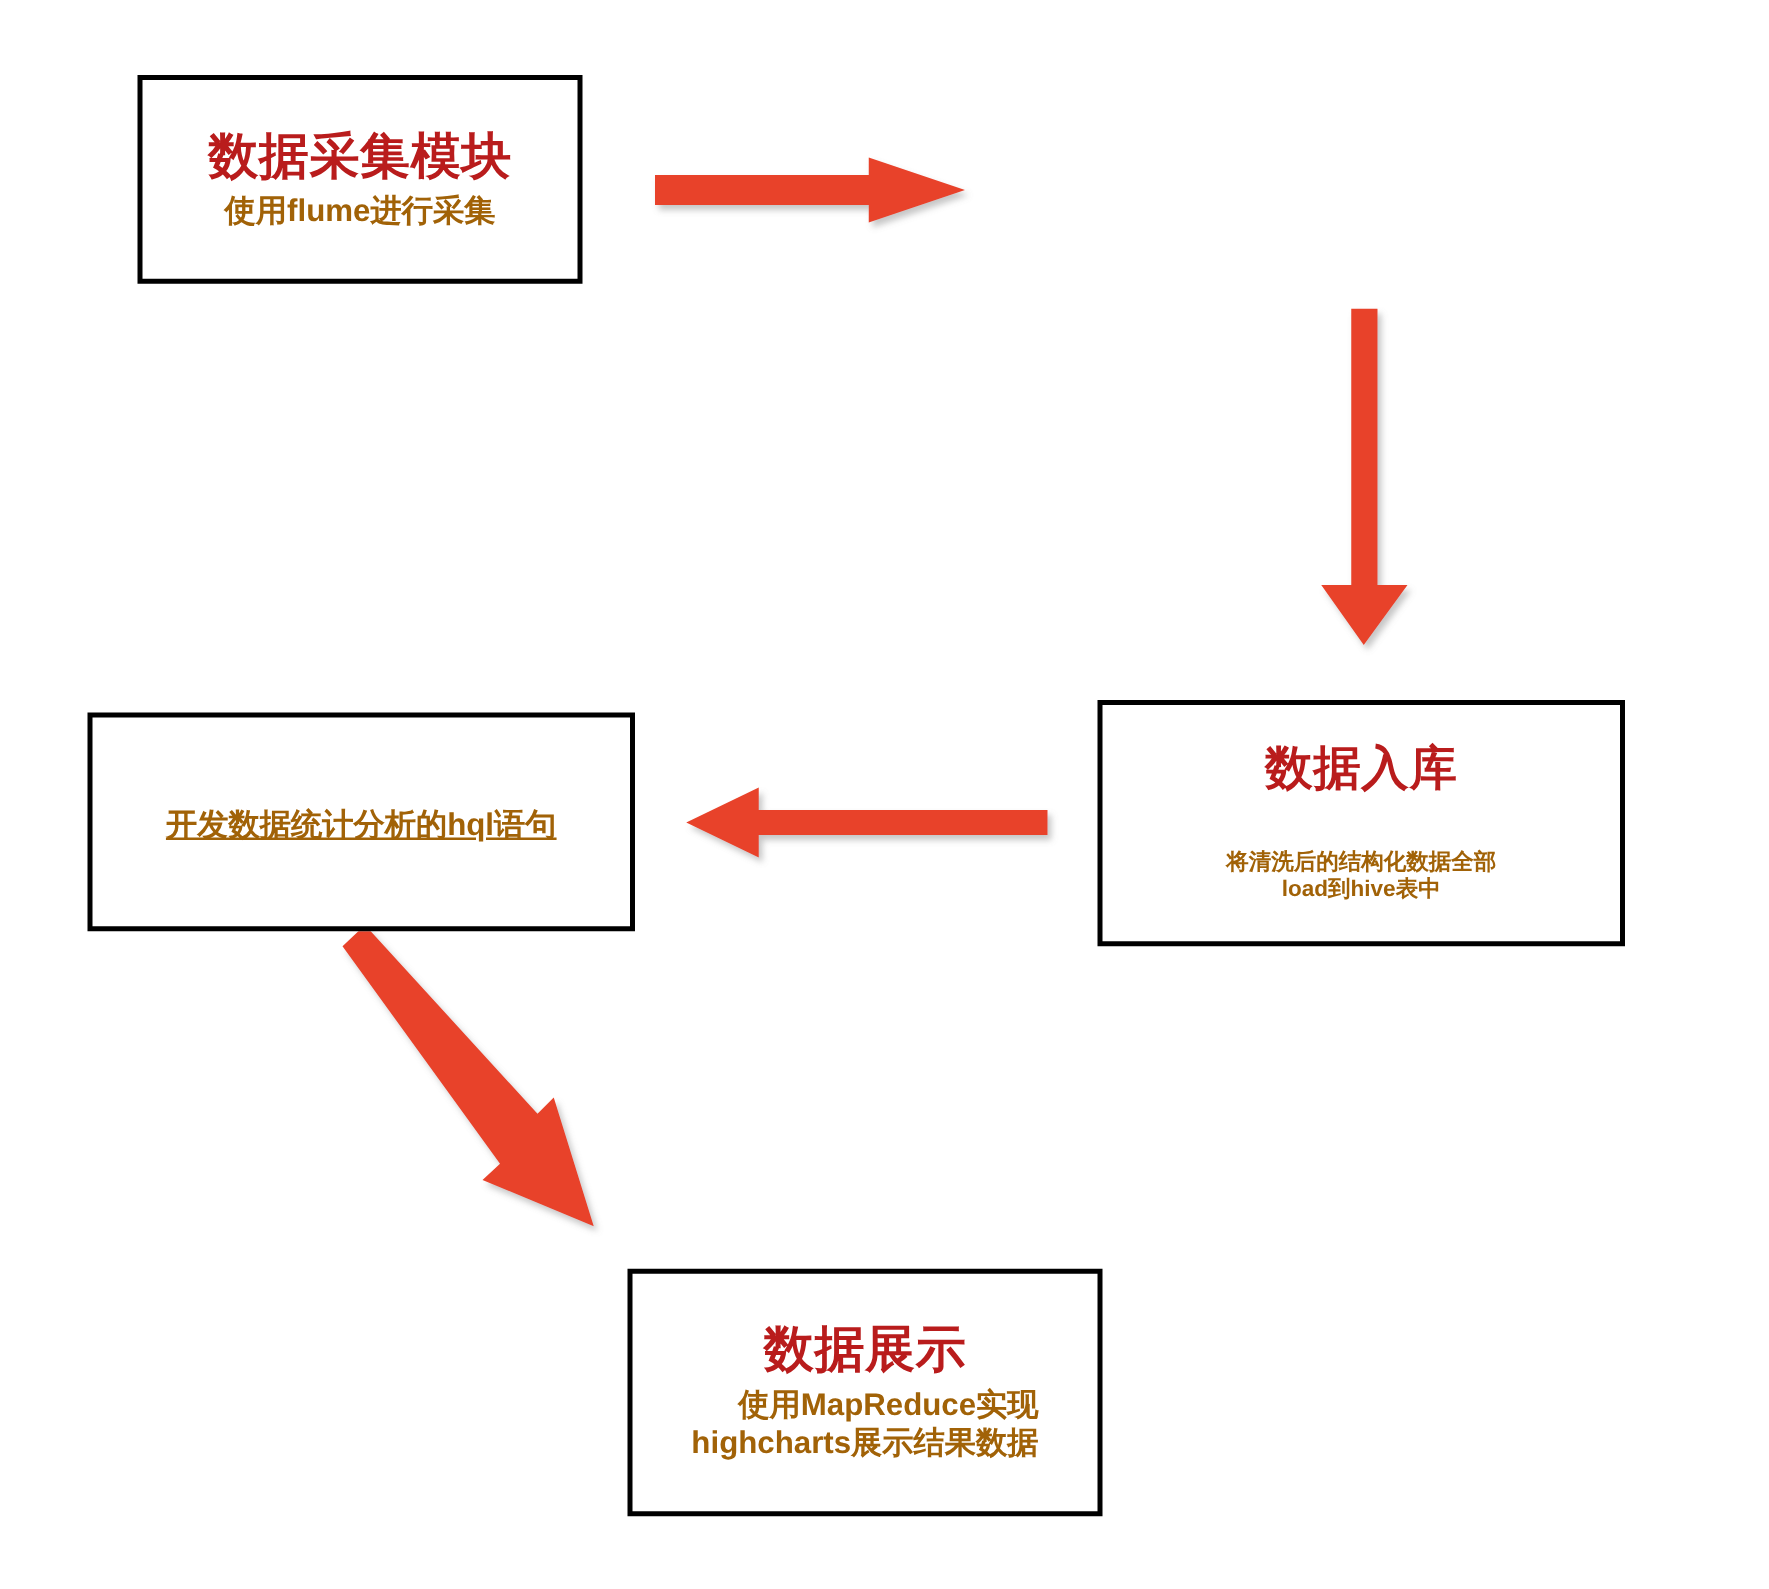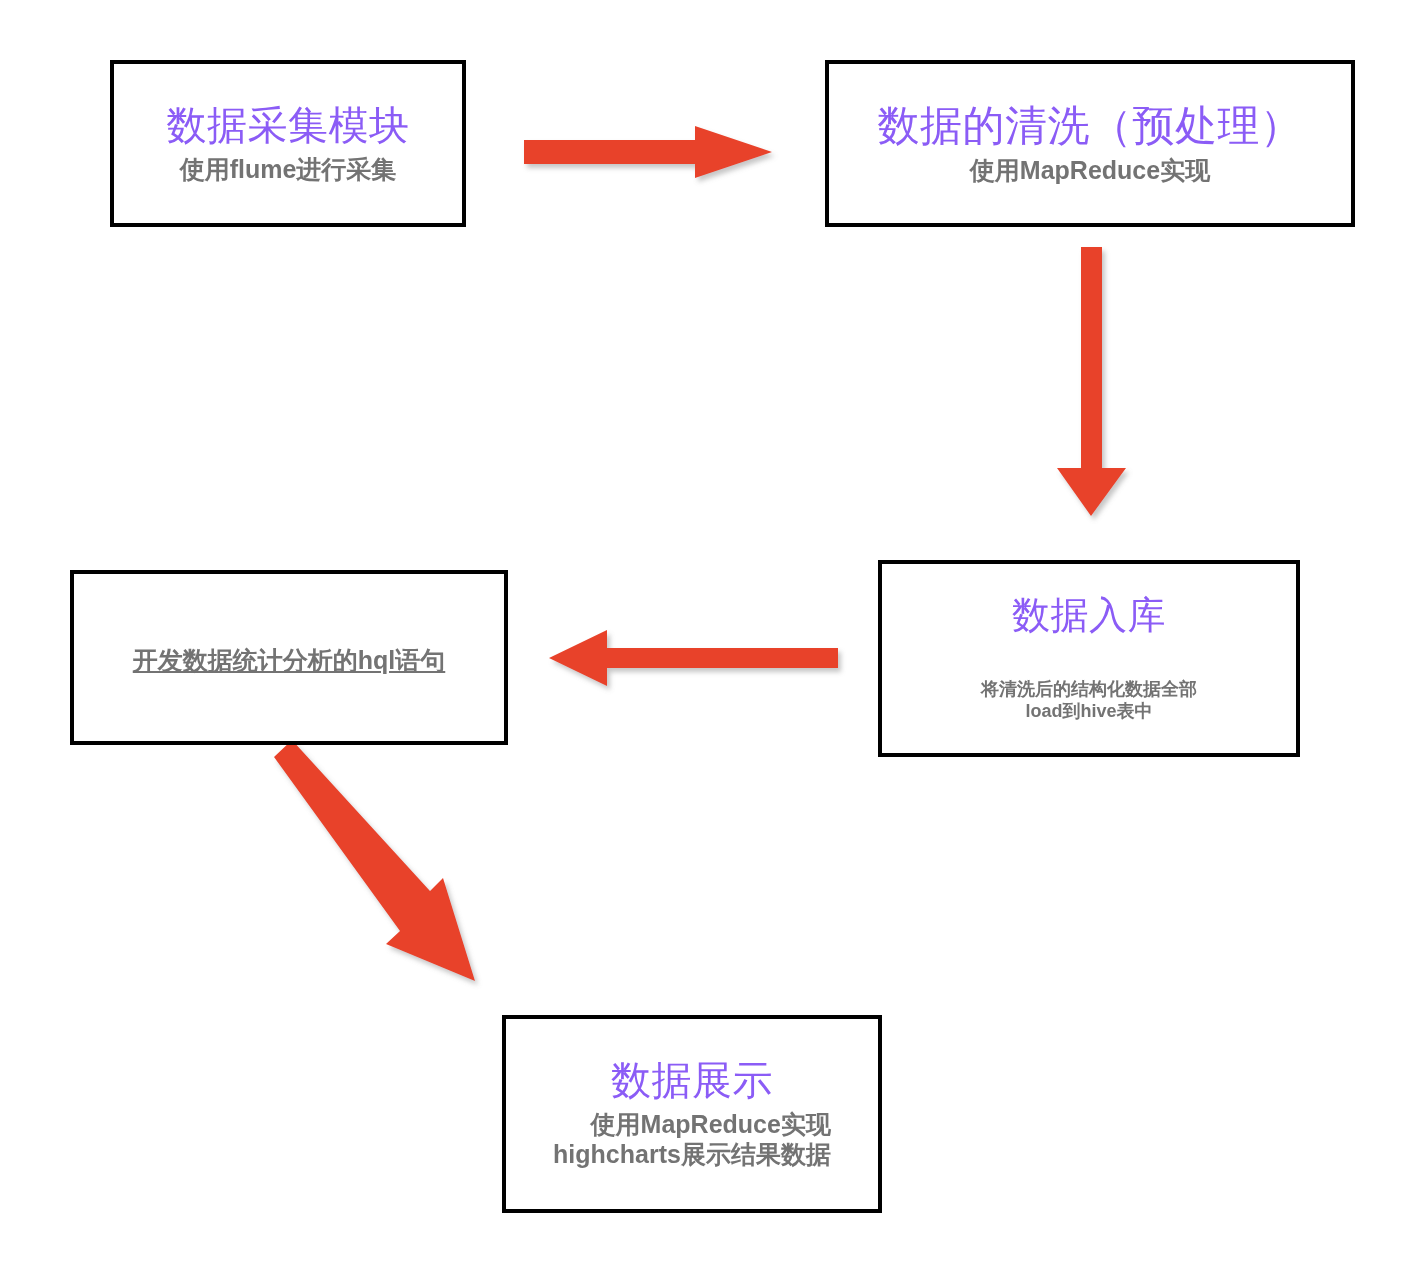--- a/index.html
+++ b/index.html
@@ -24,28 +24,28 @@
     border: 4px solid #000000;
     background: #ffffff;
     display: flex;
     flex-direction: column;
     align-items: center;
     justify-content: center;
     text-align: center;
     padding: 4px 8px;
   }
   .node-title {
-    color: #8b5cf6;
-    font-weight: normal;
+    color: #b91c1c;
+    font-weight: bold;
     line-height: 1.12;
     letter-spacing: 0.5px;
     white-space: nowrap;
   }
   .node-subtitle {
-    color: #737373;
+    color: #a16207;
     font-weight: bold;
     line-height: 1.22;
     margin-top: 6px;
     white-space: pre-line;
   }
 
   
   #node-collect      { left: 110px; top: 60px;   width: 356px; height: 167px; }
   #node-clean        { left: 825px; top: 60px;   width: 530px; height: 167px; }
   #node-warehouse    { left: 878px; top: 560px;  width: 422px; height: 197px; gap: 36px; }
@@ -99,24 +99,20 @@
     <g filter="url(#softshadow)">
       <polygon fill="#E8432A" points="274,757 292,740 430,891 443,878 475,981 386,944 400,931"></polygon>
     </g>
   </svg>
 
   <div class="node" id="node-collect">
     <div class="node-title">数据采集模块</div>
     <div class="node-subtitle">使用flume进行采集</div>
   </div>
 
-  <div class="node" id="node-clean">
-    <div class="node-title">数据的清洗（预处理）</div>
-    <div class="node-subtitle">使用MapReduce实现</div>
-  </div>
 
   <div class="node" id="node-warehouse">
     <div class="node-title">数据入库</div>
     <div class="node-subtitle">将清洗后的结构化数据全部
 load到hive表中</div>
   </div>
 
   <div class="node" id="node-analysis">
     <div class="node-subtitle">开发数据统计分析的hql语句</div>
   </div>

